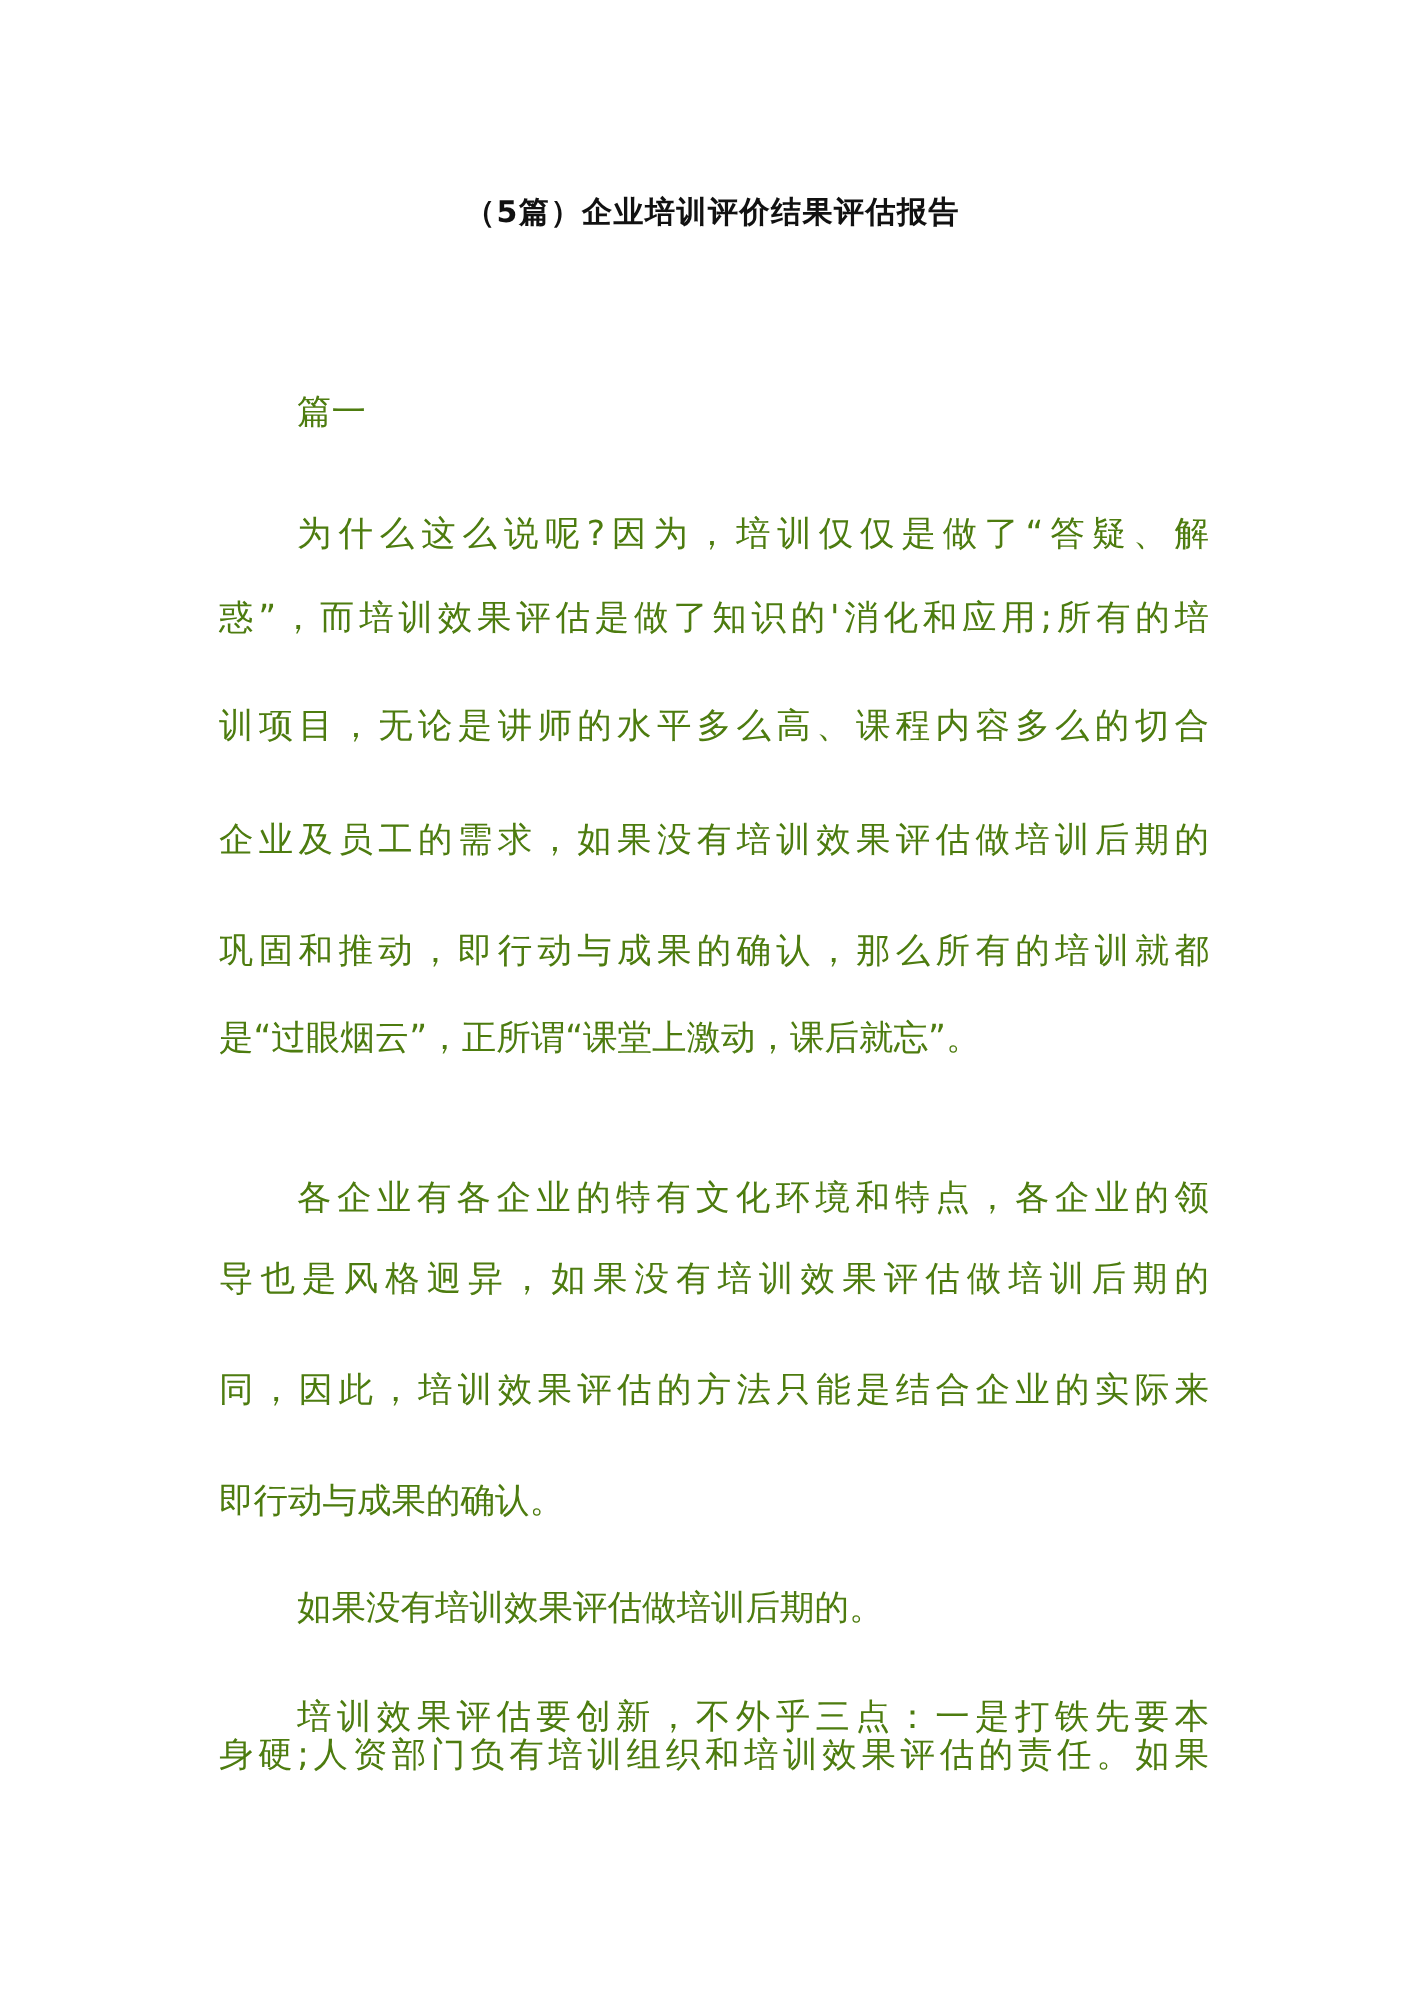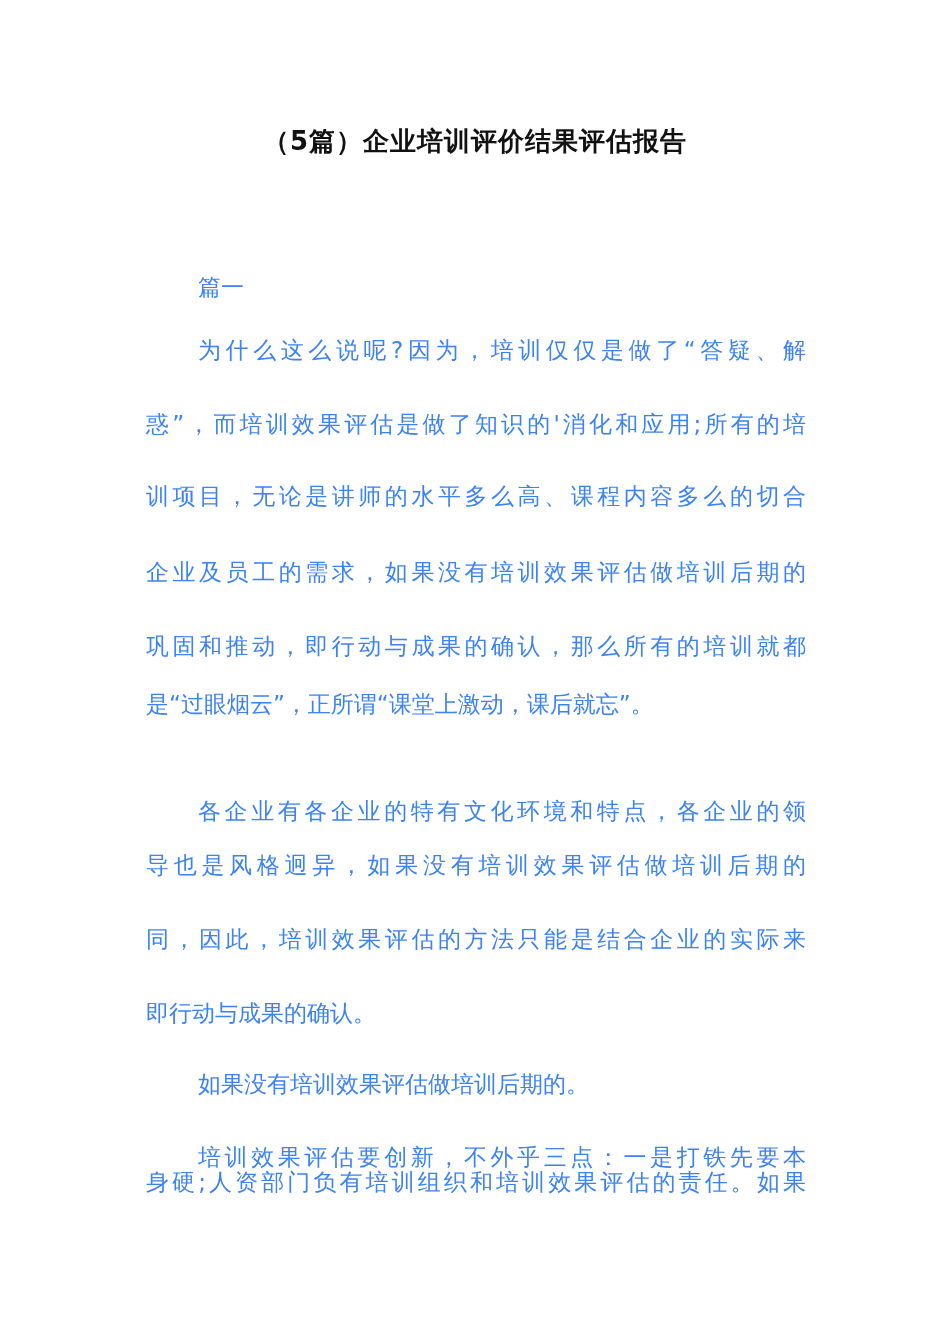--- a/index.html
+++ b/index.html
@@ -22,58 +22,57 @@
       width: 950px;
       height: 1344px;
       background: #ffffff;
     }
     .title {
       position: absolute;
       left: 0;
       top: 124px;
       width: 950px;
       text-align: center;
-      font-size: 26px;
+      font-size: 20px;
       font-weight: bold;
       letter-spacing: 1px;
       line-height: 34px;
       color: #111111;
     }
     .line {
       position: absolute;
       left: 146px;
       width: 660px;
       font-size: 23px;
       line-height: 30px;
       height: 30px;
       white-space: nowrap;
-      color: #3b82f6;
+      color: #4d7c0f;
       text-align: justify;
       text-align-last: justify;
-      margin-top: 12px;
     }
     .line.indent {
       left: 198px;
       width: 608px;
     }
     .line.last {
       text-align-last: left;
     }
   </style>
 </head>
 <body>
 
 <div class="page">
 
   <div class="title">（5篇）企业培训评价结果评估报告</div>
 
   <div class="line indent last" style="top:260px;">篇一</div>
 
   <div>
-    <div class="line indent" style="top:323px;">为什么这么说呢?因为，培训仅仅是做了“答疑、解</div>
+    <div class="line indent" style="top:341px;">为什么这么说呢?因为，培训仅仅是做了“答疑、解</div>
     <div class="line" style="top:397px;">惑”，而培训效果评估是做了知识的'消化和应用;所有的培</div>
     <div class="line" style="top:469px;">训项目，无论是讲师的水平多么高、课程内容多么的切合</div>
     <div class="line" style="top:545px;">企业及员工的需求，如果没有培训效果评估做培训后期的</div>
     <div class="line" style="top:619px;">巩固和推动，即行动与成果的确认，那么所有的培训就都</div>
     <div class="line last" style="top:677px;">是“过眼烟云”，正所谓“课堂上激动，课后就忘”。</div>
   </div>
 
   <div>
     <div class="line indent" style="top:784px;">各企业有各企业的特有文化环境和特点，各企业的领</div>
     <div class="line" style="top:838px;">导也是风格迥异，如果没有培训效果评估做培训后期的</div>

